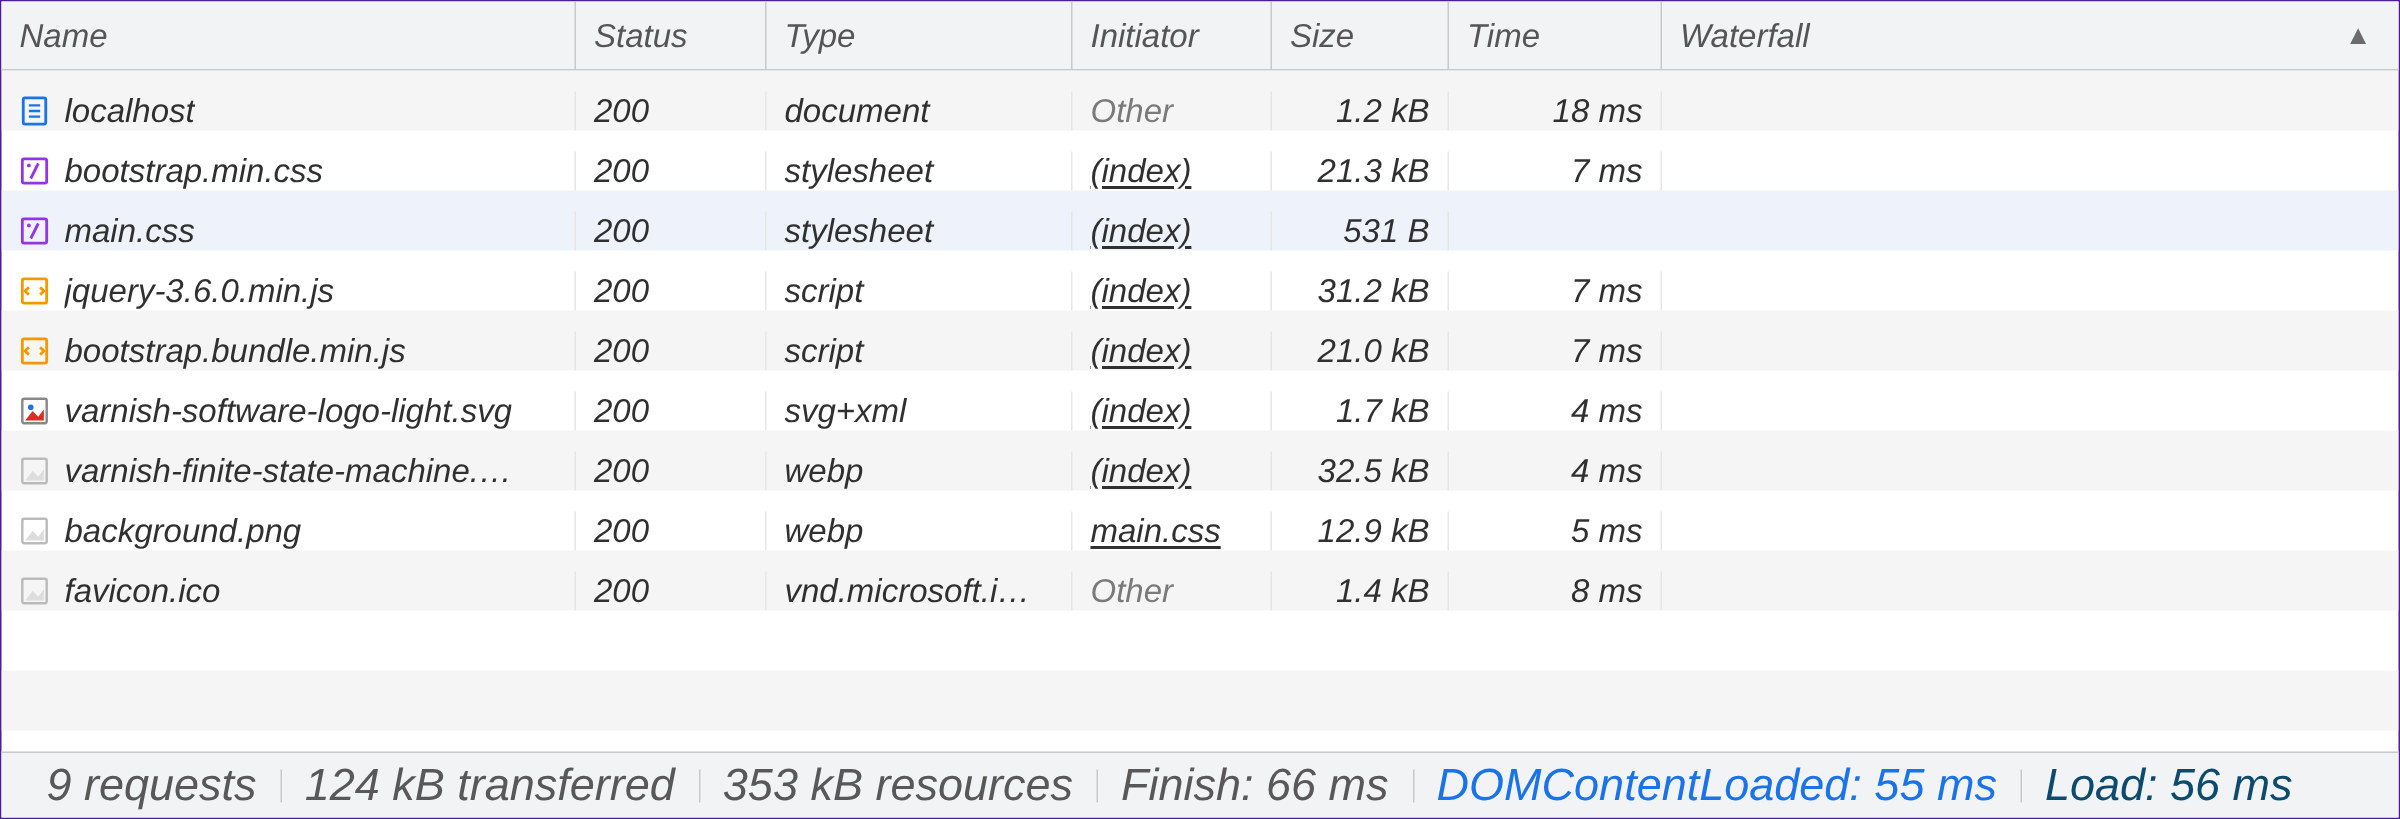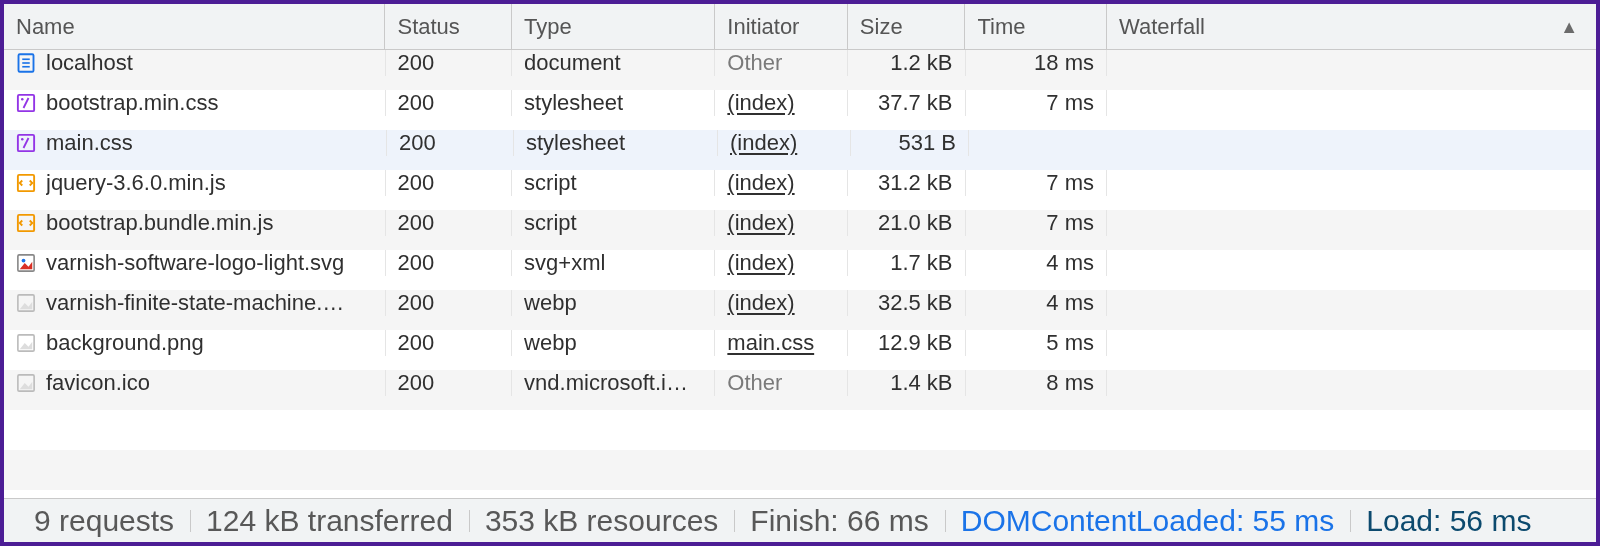--- a/index.html
+++ b/index.html
@@ -1,23 +1,23 @@
 <!DOCTYPE html>
 <html><head>
 <meta charset="utf-8">
 <style>
   * { box-sizing: border-box; margin: 0; padding: 0; }
   html, body { width: 1600px; height: 546px; font-family: "Helvetica Neue", Arial, sans-serif; font-size: 22px; color: #303030; background: #fff; overflow: hidden; }
-  .panel { display: flex; flex-direction: column; width: 100%; height: 100%; border: 4px solid #4c1d95; }
+  .panel { display: flex; flex-direction: column; width: 100%; height: 100%; border: 1px solid #4c1d95; font-style: italic; }
   .header-row { display: flex; height: 46px; background: #f1f3f4; border-bottom: 1px solid #c9c9c9; }
   .hcell { display: flex; align-items: center; padding: 0 12px; border-right: 1px solid #c9c9c9; color: #555; white-space: nowrap; overflow: hidden; text-overflow: ellipsis; position: relative; }
   .hcell:last-child { border-right: none; }
   .sort-arrow { position: absolute; right: 18px; top: 50%; transform: translateY(-50%); color: #6b6b6b; font-size: 18px; }
   .rows { flex: 1 1 auto; overflow: hidden; position: relative; }
-  .row { display: flex; height: 40px; align-items: flex-start; }
+  .row { display: flex; height: 40px; align-items: flex-end; }
   .row.alt { background: #f5f5f5; }
   .row.sel { background: #eef3fb; }
   .cell { display: flex; align-items: center; padding: 0 12px; border-right: 1px solid #e5e5e5; white-space: nowrap; overflow: hidden; text-overflow: ellipsis; }
   .cell:last-child { border-right: none; }
   .col-name      { width: 383px; padding-left: 12px; }
   .col-status    { width: 127px; }
   .col-type      { width: 204px; }
   .col-initiator { width: 133px; }
   .col-size      { width: 118px; justify-content: flex-end; }
   .col-time      { width: 142px; justify-content: flex-end; }
@@ -106,21 +106,21 @@
                 <circle cx="5" cy="5" r="1" fill="#9334e6"></circle>
               </svg></span>
             <span class="name-text">bootstrap.min.css</span>
           </div>
         </div>
         <div class="cell col-status">200</div>
         <div class="cell col-type">stylesheet</div>
         <div class="cell col-initiator">
           <span class="initiator-link">(index)</span>
         </div>
-        <div class="cell col-size">37.7 kB</div>
+        <div class="cell col-size">21.3 kB</div>
         <div class="cell col-time">7 ms</div>
         <div class="cell col-waterfall">
           <div class="wf-canvas">
             <div class="wf-line blue" style="left: 405.167px;"></div>
             <div class="wf-line red" style="left: 412.424px;"></div>
             <div class="bar" style="left: 187.439px;">
               <span class="queue" style="width: 7.25758px;"></span>
               <span class="conn" style="width: 7.25758px;"></span>
               <span class="wait" style="width: 21.7727px;"></span>
               <span class="dl" style="width: 14.5152px;"></span>

